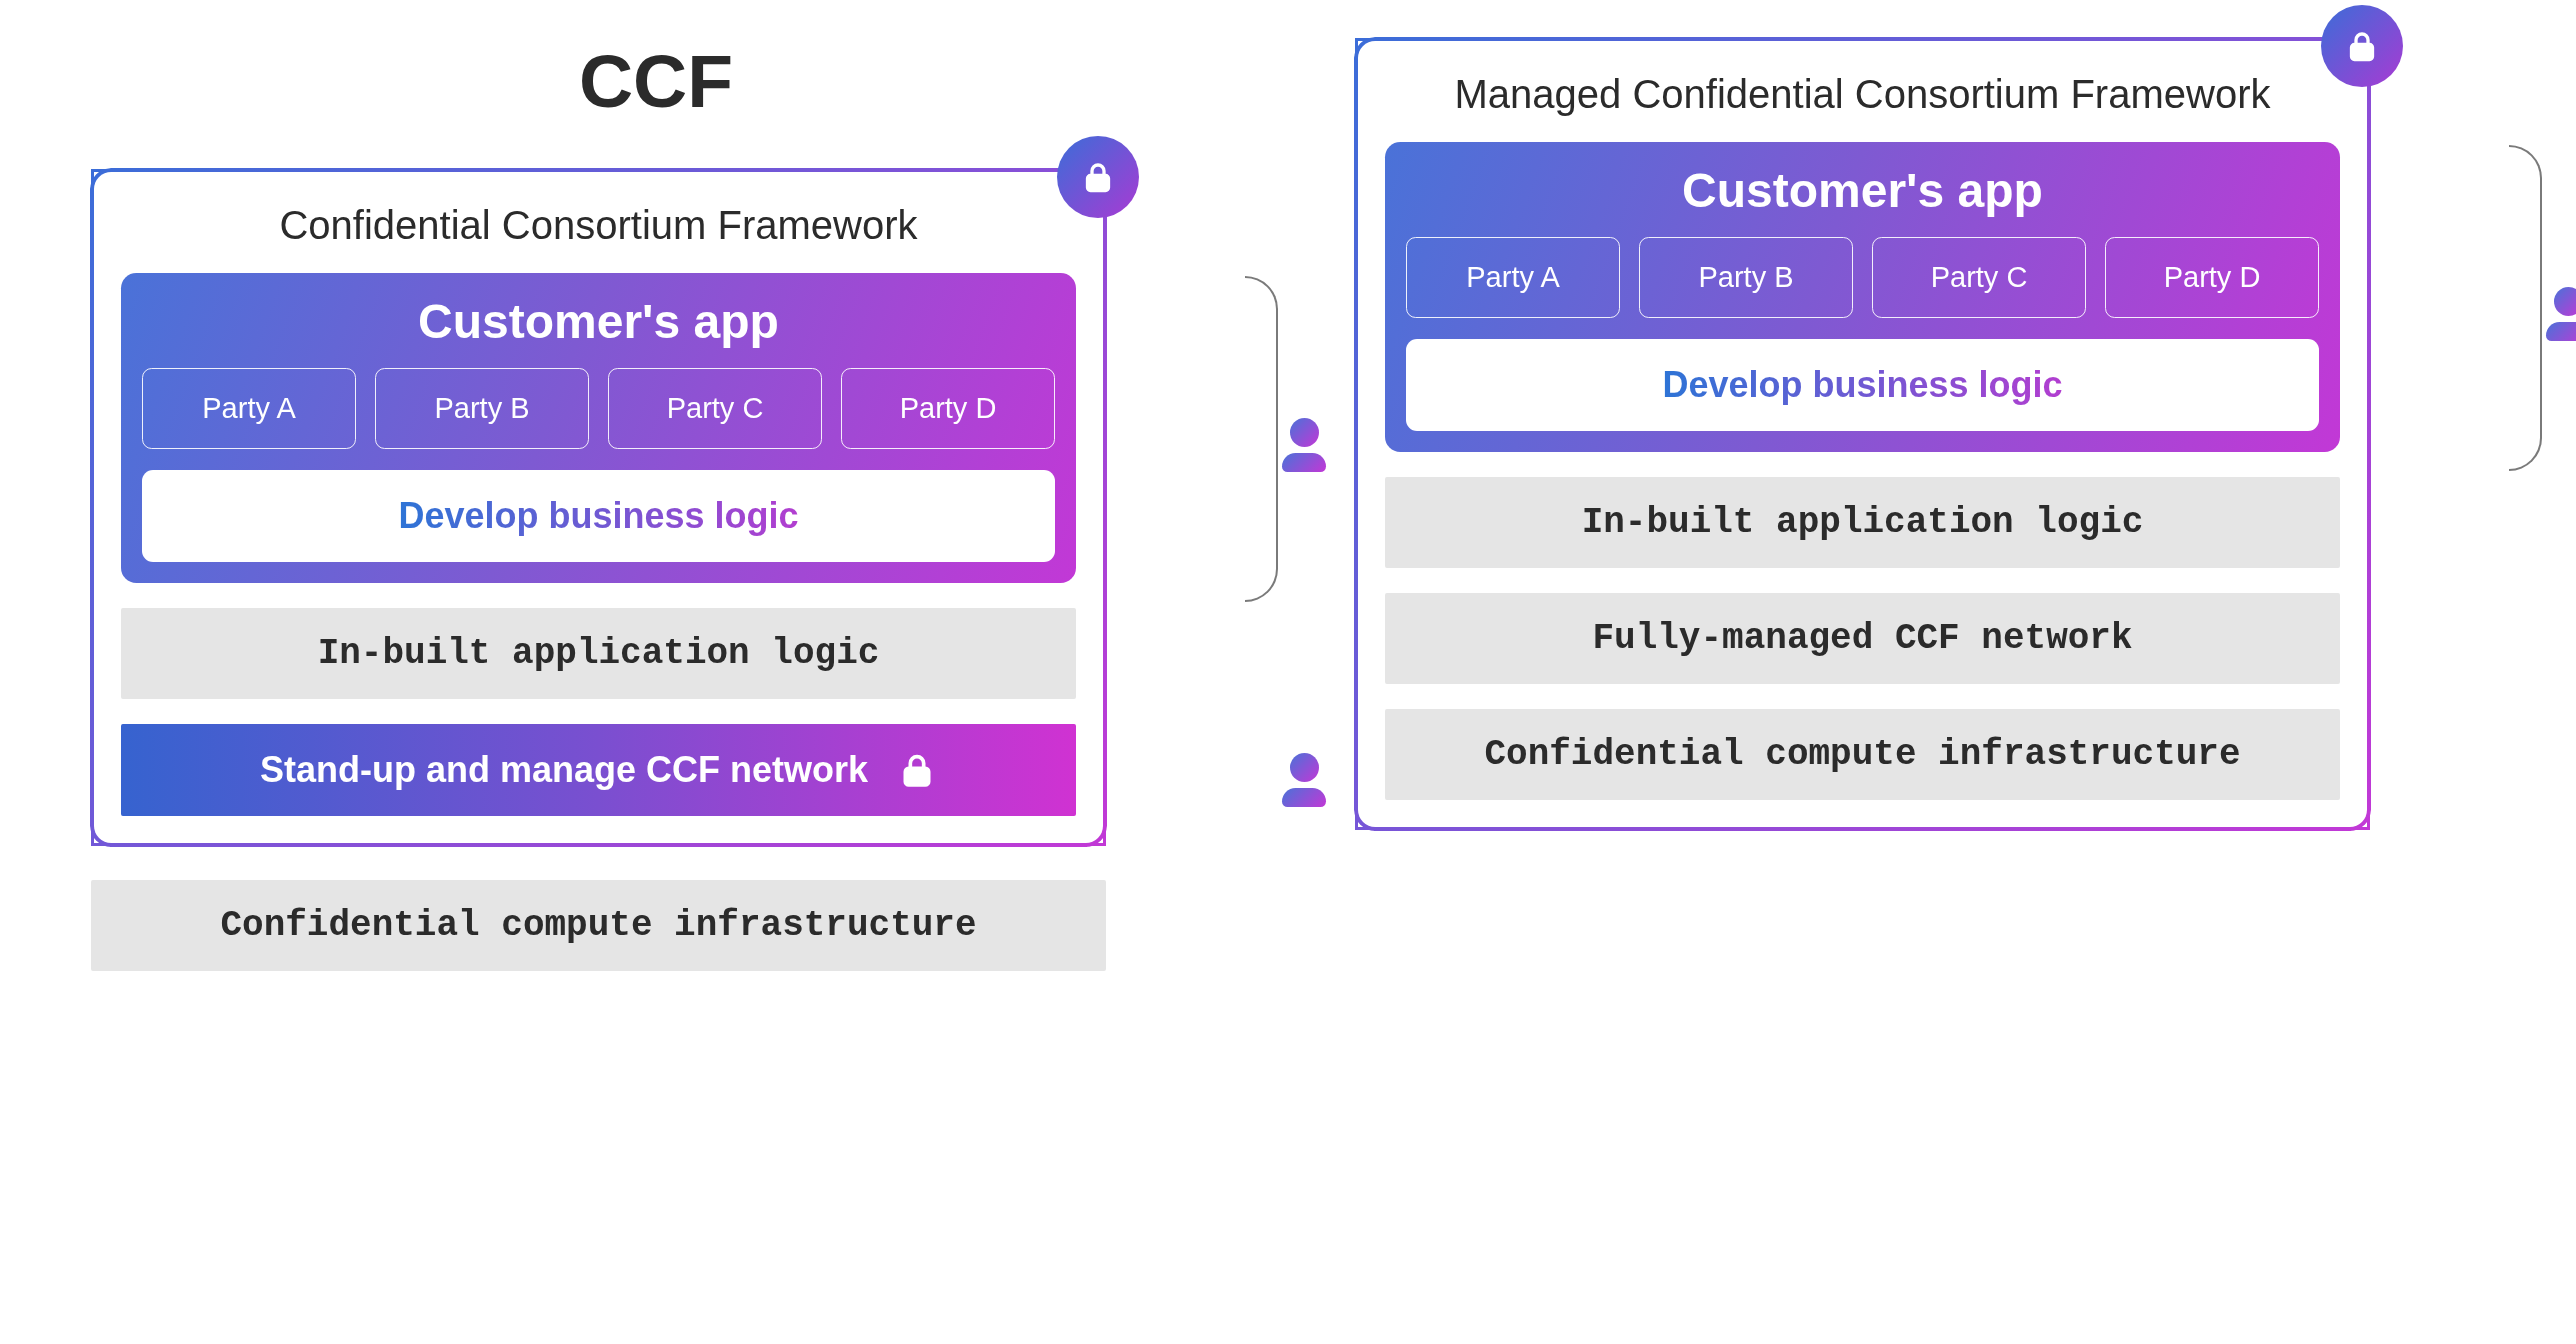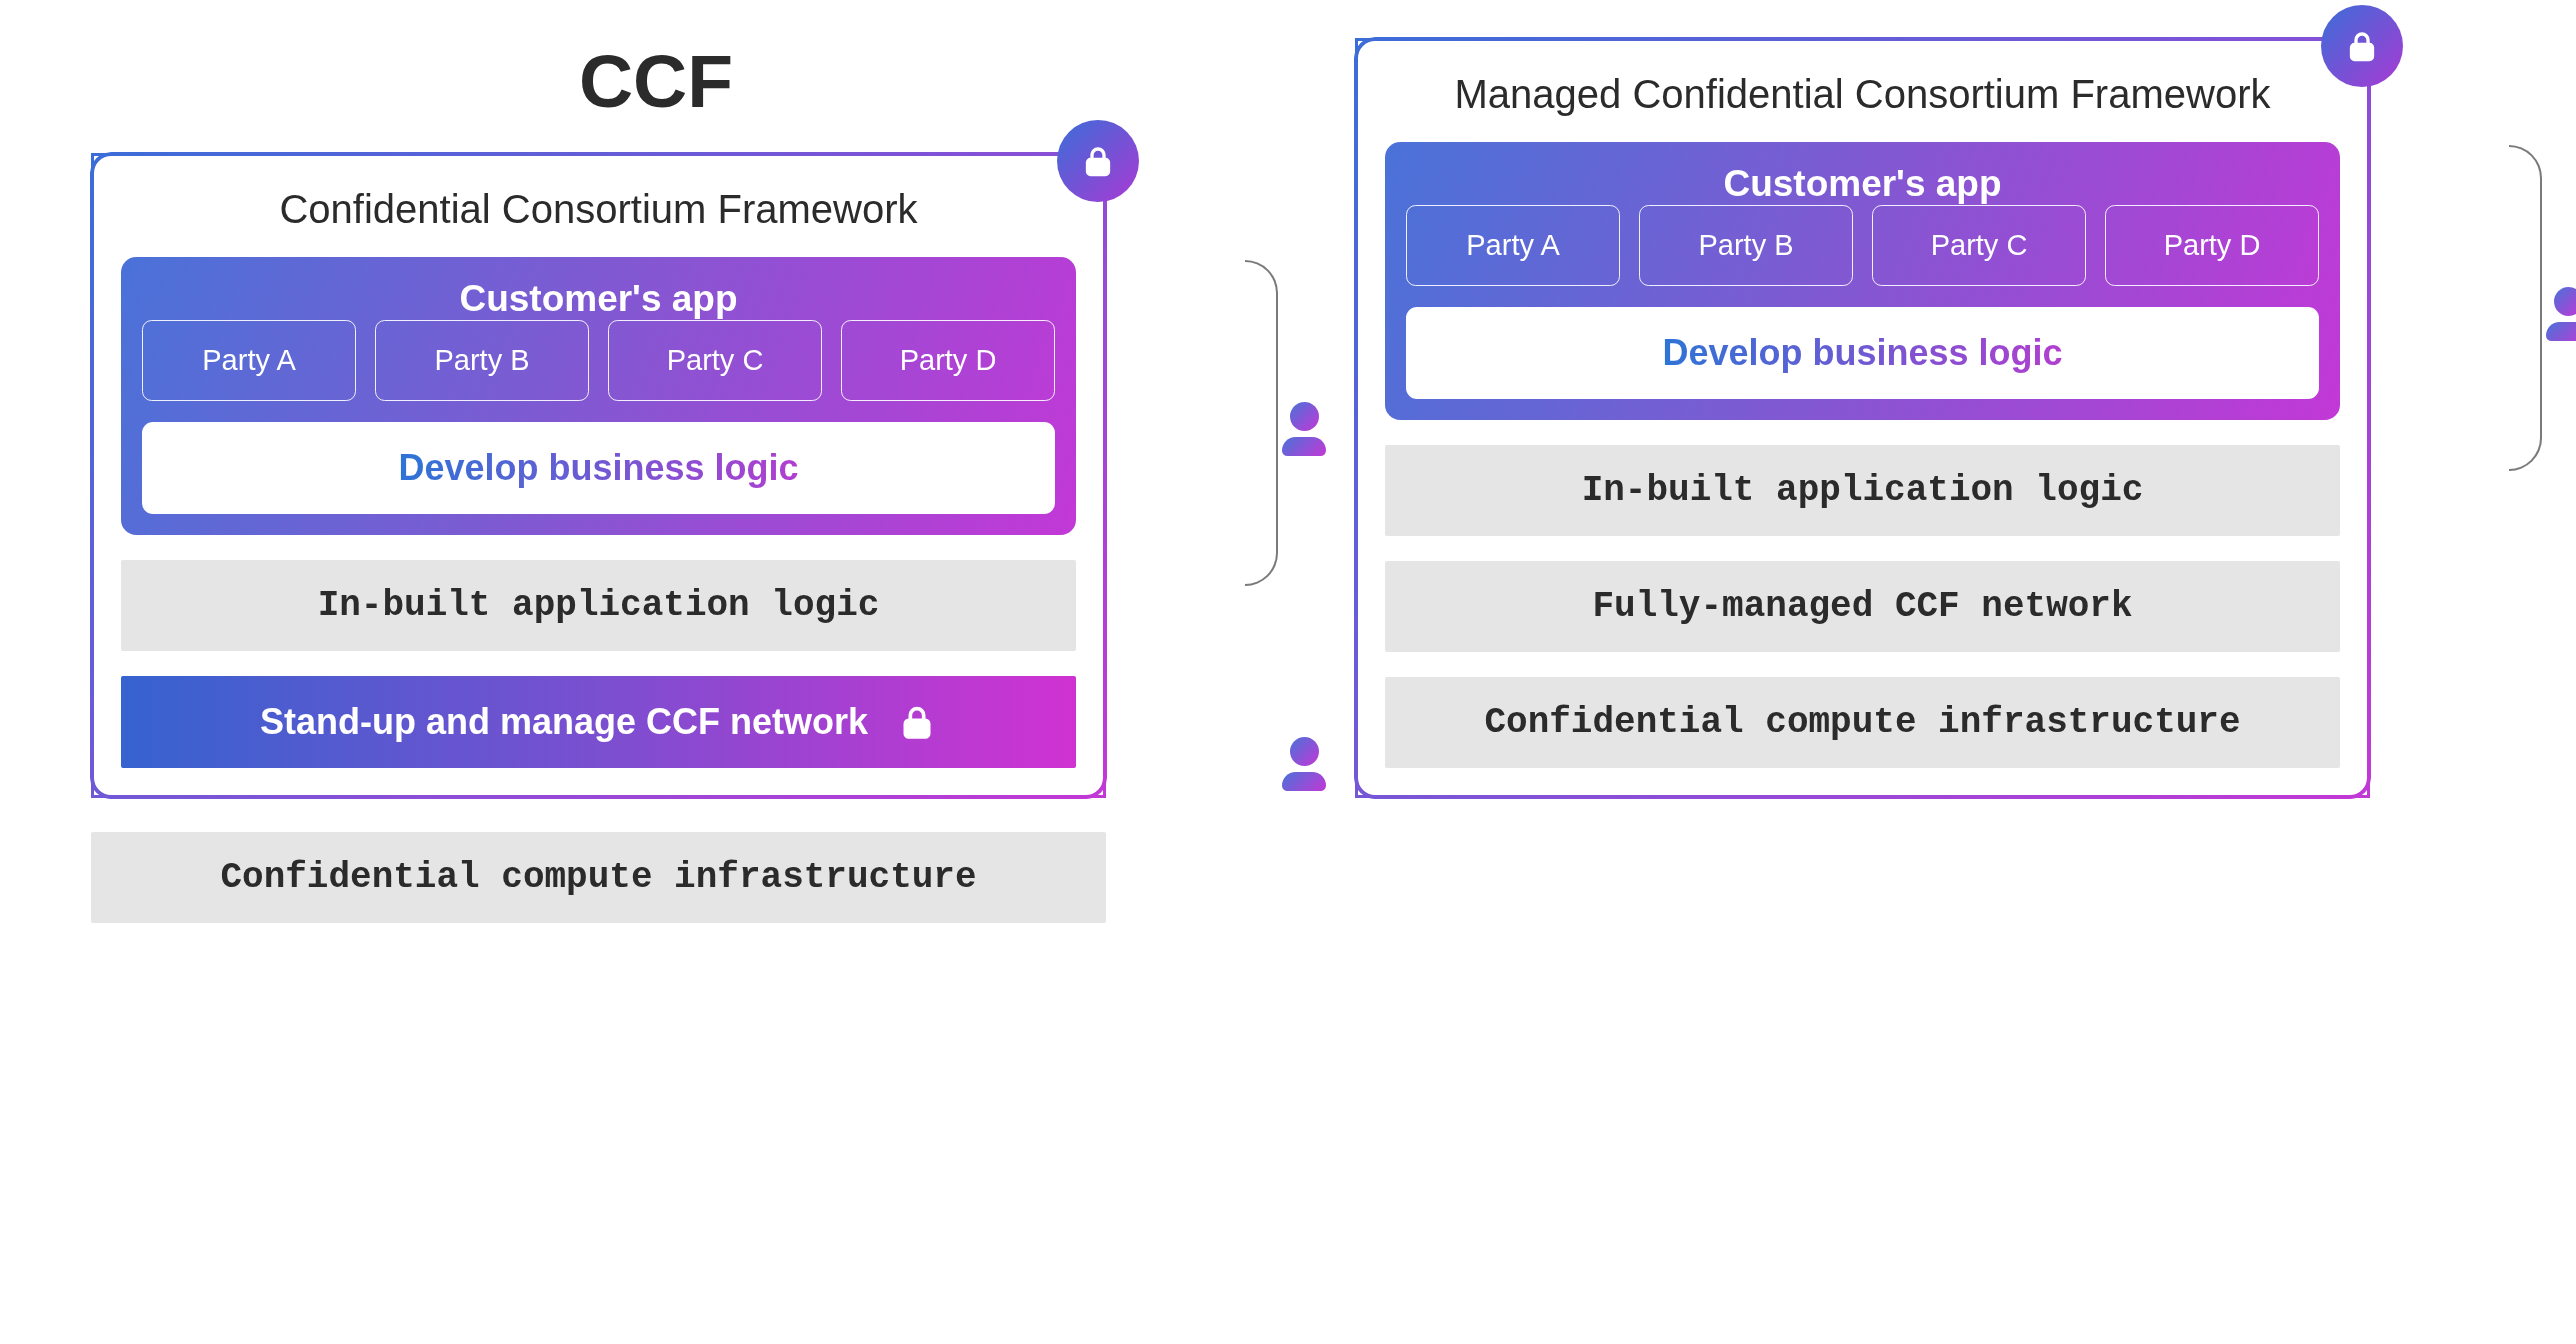--- a/index.html
+++ b/index.html
@@ -14,20 +14,21 @@
     gap: 134px;
     justify-content: center;
     align-items: flex-start;
   }
   .col {
     display: flex;
     flex-direction: column;
     align-items: center;
     width: 1130px;
     position: relative;
+    gap: 16px;
   }
   .col-title {
     font-size: 75px;
     font-weight: 600;
     color: #2b2b2b;
     margin-bottom: 29px;
     text-align: center;
   }
   .stack-wrapper {
     position: relative;
@@ -66,23 +67,24 @@
     margin: 3.8px 0 25px 0;
     color: #2b2b2b;
   }
   .app-card {
     background: linear-gradient(110deg, #4a72d8 0%, #7e5ad2 45%, #c238d6 100%);
     border-radius: 15.3px;
     padding: 21px 21px 21px 21px;
   }
   .app-title {
     color: #fff;
-    font-size: 37px;
-    font-weight: 600;
-    text-align: center;
+    font-size: 48px;
+    font-weight: 600;
+    text-align: center;
+    margin-bottom: 19px;
   }
   .party-row {
     display: flex;
     gap: 19px;
     justify-content: space-between;
     margin-bottom: 21px;
     border-radius: 14px;
   }
   .party {
     flex: 1;

